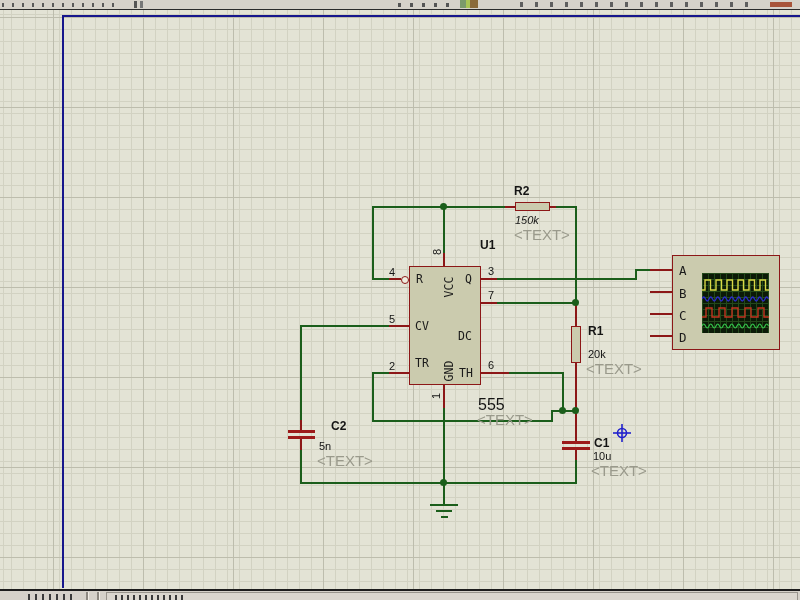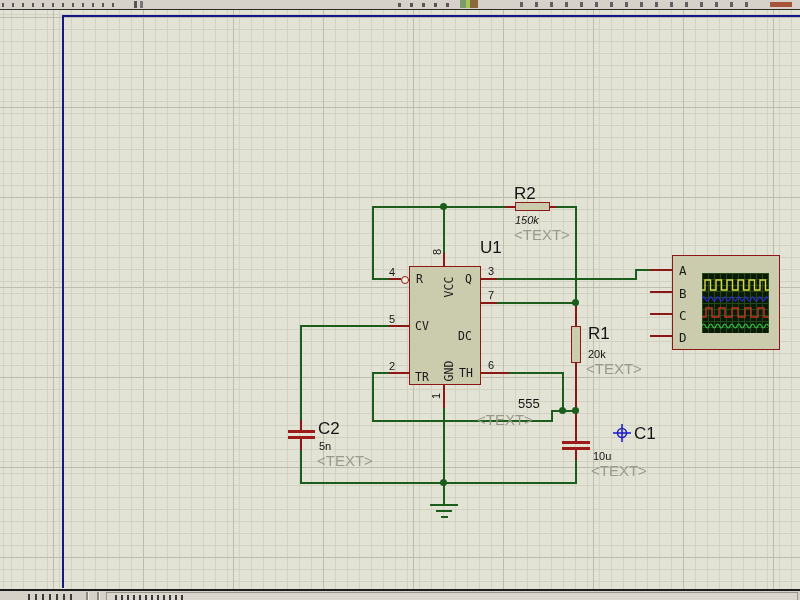--- a/index.html
+++ b/index.html
@@ -28,21 +28,21 @@
   .s{position:absolute;background:#8c1717;}
   .dot{position:absolute;width:7px;height:7px;border-radius:50%;background:#1b5e1b;}
 
   
   .cbody{position:absolute;background:#cbcbae;border:1px solid #8c1717;box-sizing:border-box;}
   .plate{position:absolute;background:#9c1a1a;}
   .bubble{position:absolute;width:8px;height:8px;border:1px solid #8c1717;border-radius:50%;background:#eeeee0;box-sizing:border-box;}
 
   
   .txt{position:absolute;color:#141414;white-space:nowrap;}
-  .des{font-size:17px;}
+  .des{font-size:12px;font-weight:bold;}
   .val{font-size:11px;}
   .ph{font-size:15px;color:#9a9a8c;}
   .pname{font-size:11.5px;font-family:"DejaVu Sans Mono",monospace;color:#1a1a1a;}
   .pnum{font-size:11px;color:#141414;}
   .rot{transform:translate(-50%,-50%) rotate(-90deg);white-space:nowrap;}
 
   
   .gnd{position:absolute;background:#1b5e1b;}
 
   
@@ -135,49 +135,49 @@
   <div class="txt pnum" style="left:389px;top:266px;">4</div>
   <div class="txt pnum" style="left:389px;top:313px;">5</div>
   <div class="txt pnum" style="left:389px;top:360px;">2</div>
   <div class="txt pnum" style="left:488px;top:265px;">3</div>
   <div class="txt pnum" style="left:488px;top:289px;">7</div>
   <div class="txt pnum" style="left:488px;top:359px;">6</div>
   <div class="txt pnum rot" style="left:437px;top:252px;">8</div>
   <div class="txt pnum rot" style="left:436px;top:396px;">1</div>
   <div class="txt pname" style="left:416px;top:272px;">R</div>
   <div class="txt pname" style="left:415px;top:319px;">CV</div>
-  <div class="txt pname" style="left:415px;top:370px;text-align:right;">TR</div>
+  <div class="txt pname" style="left:415px;top:356px;text-align:right;">TR</div>
   <div class="txt pname" style="left:465px;top:272px;">Q</div>
   <div class="txt pname" style="left:458px;top:295px;margin-top:34px;">DC</div>
   <div class="txt pname" style="left:459px;top:366px;">TH</div>
   <div class="txt pname rot" style="left:449px;top:287px;">VCC</div>
   <div class="txt pname rot" style="left:449px;top:371px;">GND</div>
   <div class="txt des" style="left:480px;top:238px;">U1</div>
-  <div class="txt val" style="left:478px;top:396px;font-size:13px;margin-left:40px;">555</div>
+  <div class="txt val" style="left:478px;top:396px;font-size:16px;">555</div>
   <div class="txt ph" style="left:477px;top:411px;">&lt;TEXT&gt;</div>
 
   <div class="cbody" style="left:515px;top:202px;width:35px;height:9px;"></div>
   <div class="txt des" style="left:514px;top:184px;">R2</div>
   <div class="txt val" style="left:515px;top:214px;font-style:italic;">150k</div>
   <div class="txt ph" style="left:514px;top:226px;">&lt;TEXT&gt;</div>
 
   <div class="cbody" style="left:571px;top:326px;width:10px;height:37px;"></div>
   <div class="txt des" style="left:588px;top:324px;">R1</div>
   <div class="txt val" style="left:588px;top:348px;">20k</div>
   <div class="txt ph" style="left:586px;top:360px;">&lt;TEXT&gt;</div>
 
   <div class="plate" style="left:288px;top:430px;width:27px;height:3px;"></div>
   <div class="plate" style="left:288px;top:436px;width:27px;height:3px;"></div>
-  <div class="txt des" style="left:318px;top:419px;text-align:right;">C2</div>
+  <div class="txt des" style="left:331px;top:419px;text-align:right;">C2</div>
   <div class="txt val" style="left:319px;top:440px;">5n</div>
   <div class="txt ph" style="left:317px;top:452px;">&lt;TEXT&gt;</div>
 
   <div class="plate" style="left:562px;top:441px;width:28px;height:3px;"></div>
   <div class="plate" style="left:562px;top:447px;width:28px;height:3px;"></div>
-  <div class="txt des" style="left:594px;top:424px;margin-left:40px;">C1</div>
+  <div class="txt des" style="left:594px;top:436px;">C1</div>
   <div class="txt val" style="left:593px;top:450px;">10u</div>
   <div class="txt ph" style="left:591px;top:462px;">&lt;TEXT&gt;</div>
 
   <svg width="20" height="20" style="position:absolute;left:612px;top:423px;">
     <circle cx="10" cy="10" r="4.5" fill="none" stroke="#2222cc" stroke-width="1.6"></circle>
     <line x1="10" y1="1" x2="10" y2="19" stroke="#2222cc" stroke-width="1.6"></line>
     <line x1="1" y1="10" x2="19" y2="10" stroke="#2222cc" stroke-width="1.6"></line>
   </svg>
 
   <div class="gnd" style="left:430px;top:504px;width:28px;height:2px;"></div>

